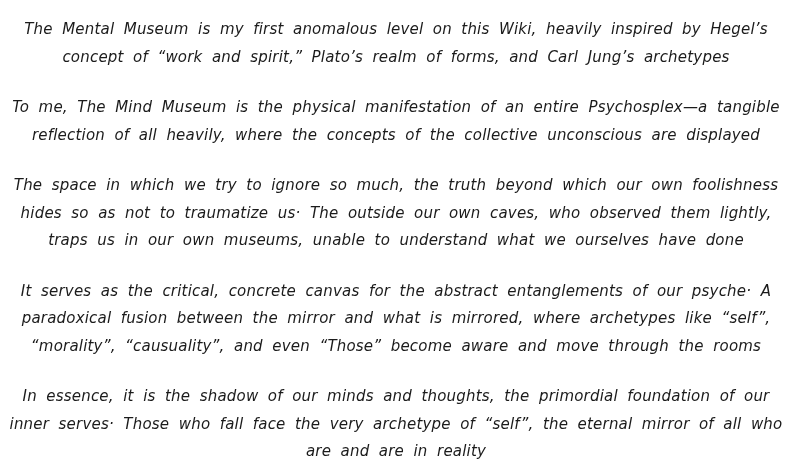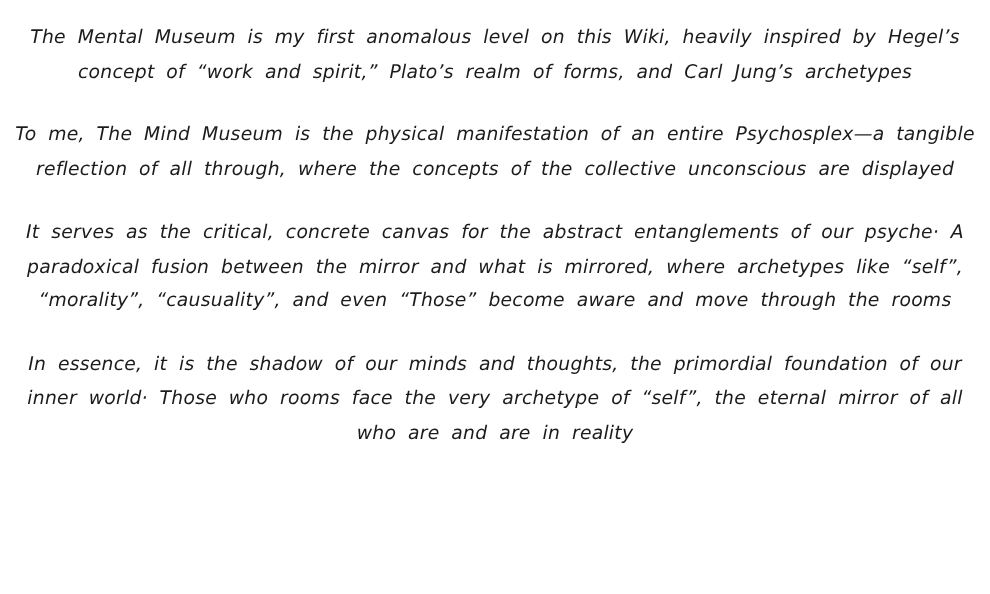--- a/index.html
+++ b/index.html
@@ -27,16 +27,17 @@
   }
   .page p {
     margin: 0 0 23px 0;
   }
 </style>
 </head>
 <body>
 
 <div class="page">
   <p>The Mental Museum is my first anomalous level on this Wiki, heavily inspired by Hegel’s concept of “work and spirit,” Plato’s realm of forms, and Carl Jung’s archetypes</p>
-  <p>To me, The Mind Museum is the physical manifestation of an entire Psychosplex—a tangible reflection of all through, where the concepts of the collective unconscious are displayed</p>
+  <p>To me, The Mind Museum is the physical manifestation of an entire Psychosplex—a tangible reflection of all heavily, where the concepts of the collective unconscious are displayed</p>
+  <p>The space in which we try to ignore so much, the truth beyond which our own foolishness hides so as not to traumatize us· The outside our own caves, who observed them lightly, traps us in our own museums, unable to understand what we ourselves have done</p>
   <p>It serves as the critical, concrete canvas for the abstract entanglements of our psyche· A paradoxical fusion between the mirror and what is mirrored, where archetypes like “self”, “morality”, “causuality”, and even “Those” become aware and move through the rooms</p>
-  <p>In essence, it is the shadow of our minds and thoughts, the primordial foundation of our inner world· Those who rooms face the very archetype of “self”, the eternal mirror of all who are and are in reality</p>
+  <p>In essence, it is the shadow of our minds and thoughts, the primordial foundation of our inner serves· Those who fall face the very archetype of “self”, the eternal mirror of all who are and are in reality</p>
 </div>
 
 </body></html>

